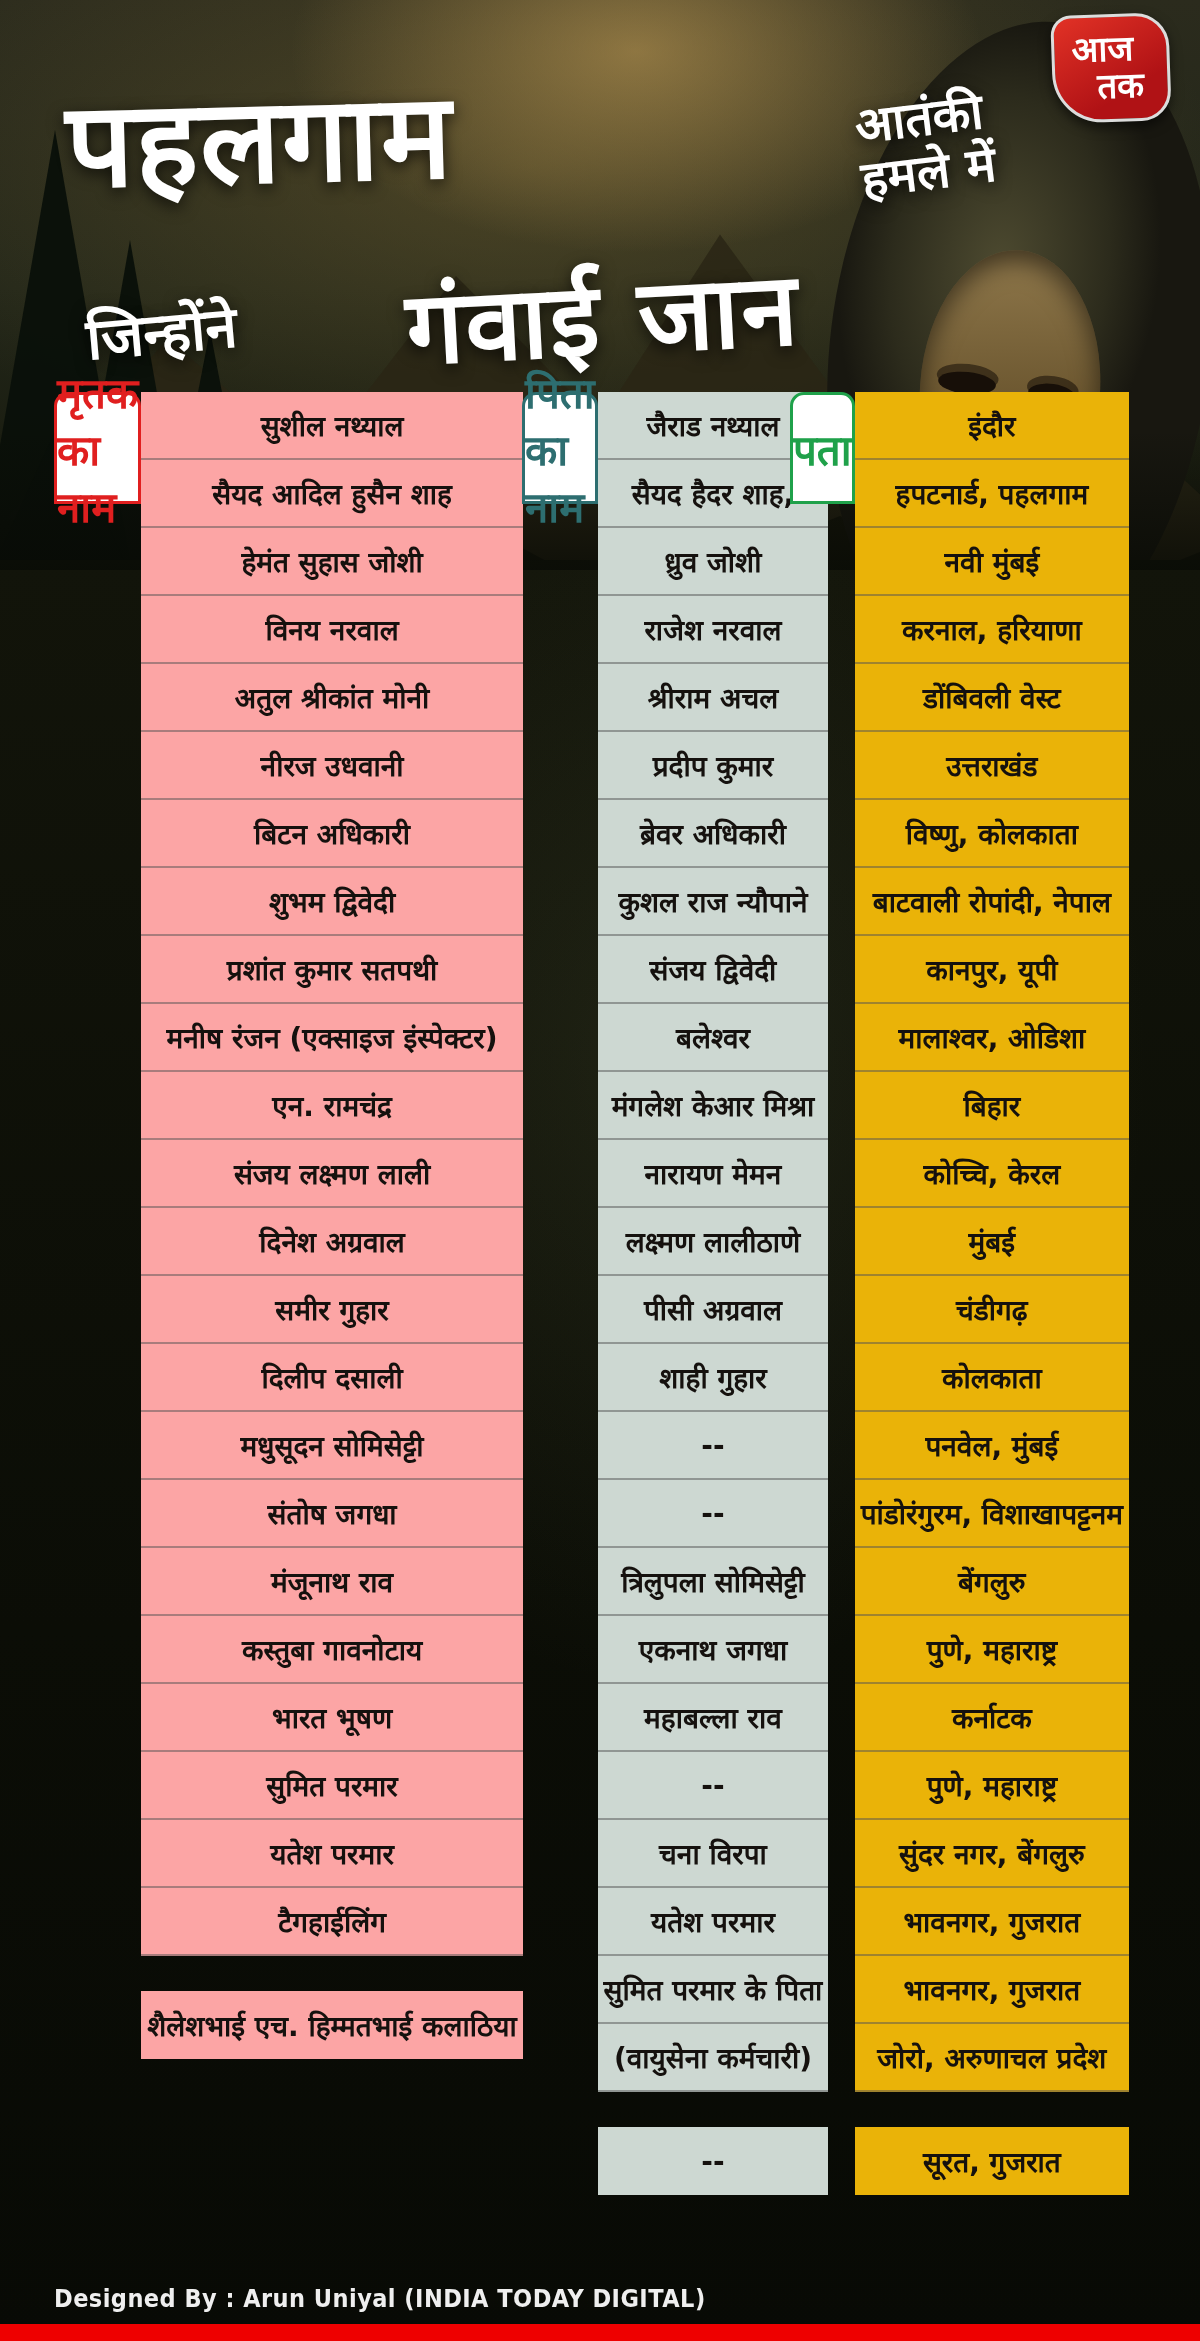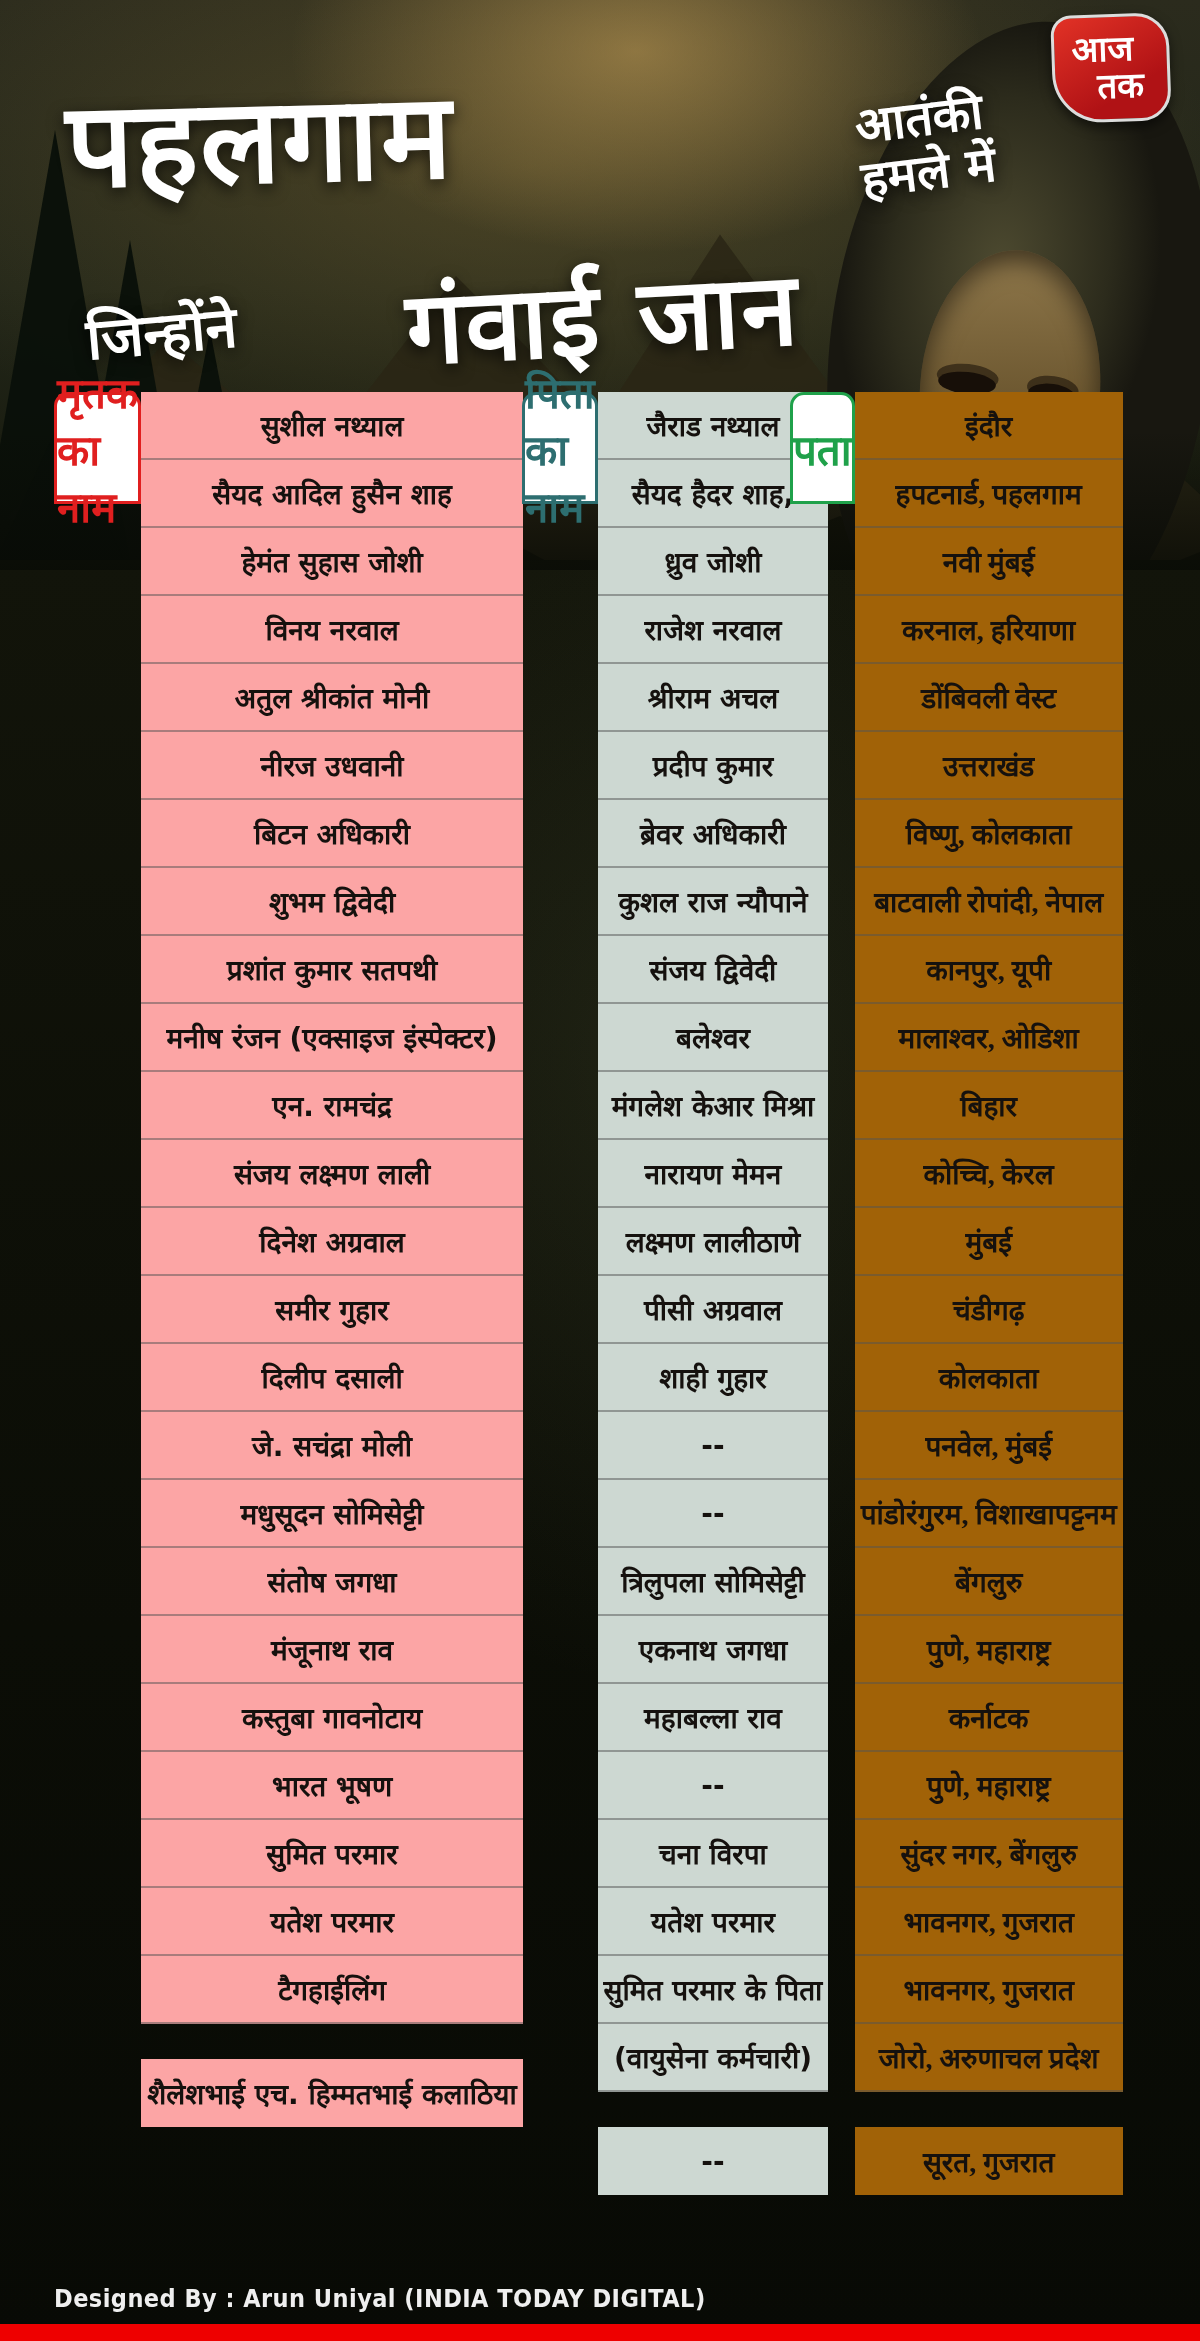--- a/index.html
+++ b/index.html
@@ -86,21 +86,21 @@
   }
   .cell {
     height:68px; box-sizing:border-box; border-bottom:2px solid rgba(84,84,84,.5);
     display:flex; align-items:center; justify-content:center;
     font-size:28px; font-weight:700; color:#15110e; text-align:center;
     padding:0 6px; white-space:nowrap; overflow:hidden;
   }
   .cell:last-child { border-bottom:none;margin-top:35px; }
   .c0 .cell { background:#fca5a5; }
   .c1 .cell { background:#cdd8d2; }
-  .c2 .cell { background:#a16207;font-family:Liberation Serif, serif; }
+  .c2 .cell { background:#eab308; }
   
   .credit {
     position:absolute; left:54px; top:2284px; color:#efefef;
     font-size:25px; font-weight:700; transform:scaleX(.9); transform-origin:left center;
     letter-spacing:0.5px;
   }
   .redbar { position:absolute; left:0; right:0; bottom:0; height:17px; background:#ee0000; }
 </style>
 </head>
 <body>
@@ -148,21 +148,20 @@
         <div class="cell">नीरज उधवानी</div>
         <div class="cell">बिटन अधिकारी</div>
         <div class="cell">शुभम द्विवेदी</div>
         <div class="cell">प्रशांत कुमार सतपथी</div>
         <div class="cell">मनीष रंजन (एक्साइज इंस्पेक्टर)</div>
         <div class="cell">एन. रामचंद्र</div>
         <div class="cell">संजय लक्ष्मण लाली</div>
         <div class="cell">दिनेश अग्रवाल</div>
         <div class="cell">समीर गुहार</div>
         <div class="cell">दिलीप दसाली</div>
-        <div class="cell">जे. सचंद्रा मोली</div>
         <div class="cell">मधुसूदन सोमिसेट्टी</div>
         <div class="cell">संतोष जगधा</div>
         <div class="cell">मंजूनाथ राव</div>
         <div class="cell">कस्तुबा गावनोटाय</div>
         <div class="cell">भारत भूषण</div>
         <div class="cell">सुमित परमार</div>
         <div class="cell">यतेश परमार</div>
         <div class="cell">टैगहाईलिंग</div>
         <div class="cell">शैलेशभाई एच. हिम्मतभाई कलाठिया</div>
       </div>

